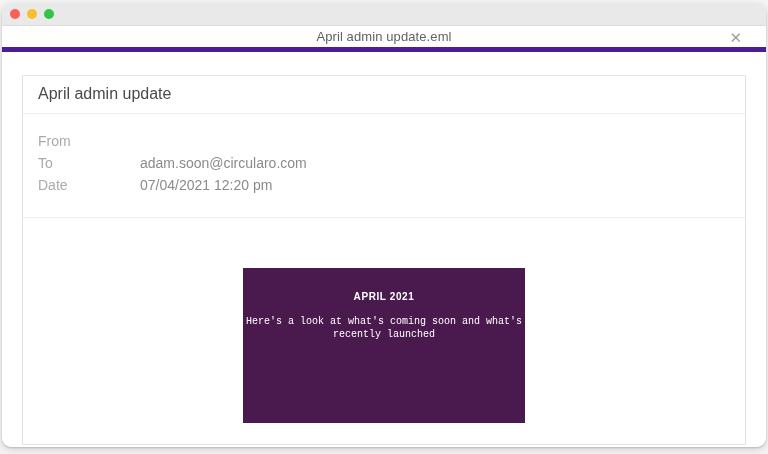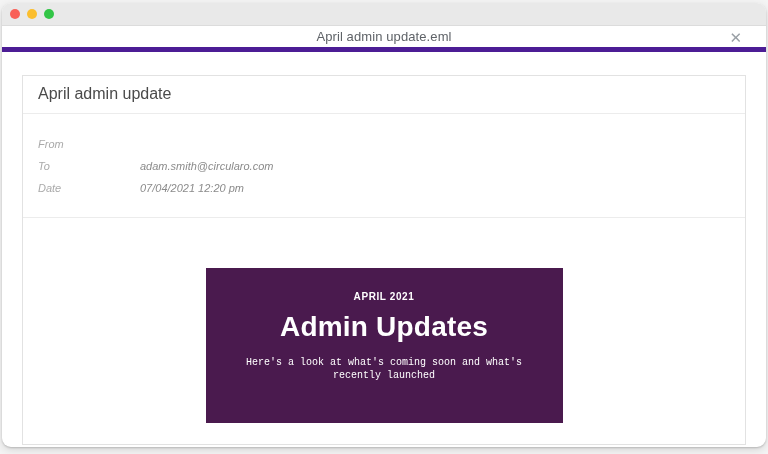--- a/index.html
+++ b/index.html
@@ -86,37 +86,36 @@
     color: #4a4a4a;
   }
   .headers {
     flex: 0 0 auto;
     padding: 19px 15px 18px 15px;
     border-bottom: 1px solid #ececec;
   }
   .header-row {
     display: flex;
     height: 22px;
-    align-items: center;
-    font-size: 11px;
-    font-style: italic;
+    align-items: flex-start;
+    font-size: 14px;
   }
   .header-label {
     width: 102px;
     color: #aaaaaa;
   }
   .header-value {
     color: #8b8b8b;
   }
   .email-body {
     flex: 1 1 auto;
     overflow: hidden;
   }
   .banner {
-    width: 357px;
+    width: 282px;
     height: 155px;
     margin: 50px auto 0 auto;
     background: #4a1a4e;
     color: #ffffff;
     text-align: center;
     display: flex;
     flex-direction: column;
     align-items: center;
   }
   .banner-eyebrow {
@@ -165,32 +164,31 @@
       <div class="subject-row">
         <span class="subject-text">April admin update</span>
       </div>
 
       <div class="headers">
         <div class="header-row">
           <span class="header-label">From</span>
         </div>
         <div class="header-row">
           <span class="header-label">To</span>
-          <span class="header-value">adam.smith@circularo.com</span>
+          <span class="header-value">adam.soon@circularo.com</span>
         </div>
         <div class="header-row">
           <span class="header-label">Date</span>
           <span class="header-value">07/04/2021 12:20 pm</span>
         </div>
       </div>
 
       <div class="email-body">
         <div class="banner" style="background-color: rgb(74, 26, 78);">
           <div class="banner-eyebrow">APRIL 2021</div>
-          <div class="banner-title">Admin Updates</div>
           <div class="banner-subtitle">Here's a look at what's coming soon and what's recently launched</div>
         </div>
       </div>
 
     </div>
   </div>
 
 </div>
 
 </body></html>

